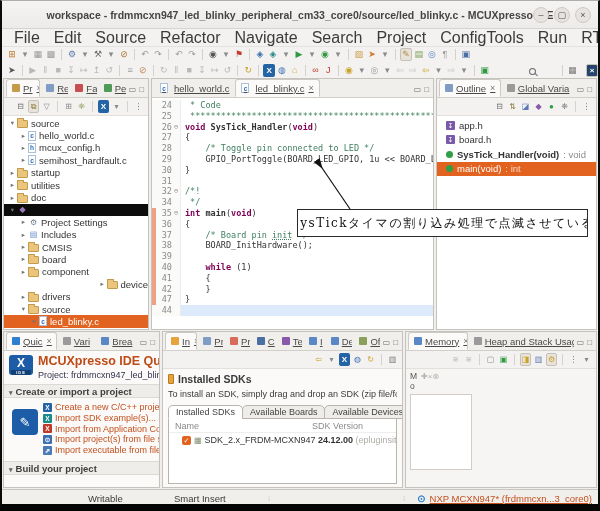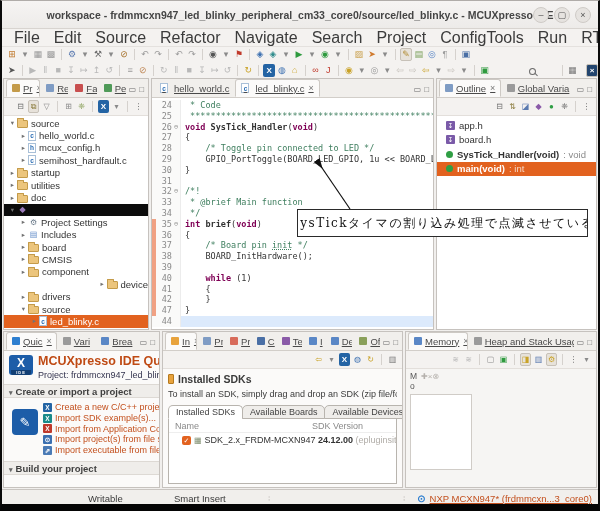--- a/index.html
+++ b/index.html
@@ -351,26 +351,26 @@
             <span>Project Settings</span>
           </div>
           <div class="trow" style="padding-left: 15px;">
             <span class="chev">▸</span>
             <span class="ico-glyph" style="color: rgb(90, 135, 198);">▤</span>
             <span>Includes</span>
           </div>
           <div class="trow" style="padding-left: 15px;">
             <span class="chev">▸</span>
             <span class="ico-folder"></span>
+            <span>CMSIS</span>
+          </div>
+          <div class="trow" style="padding-left: 15px;">
+            <span class="chev">▸</span>
+            <span class="ico-folder"></span>
             <span>board</span>
-          </div>
-          <div class="trow" style="padding-left: 15px;">
-            <span class="chev">▸</span>
-            <span class="ico-folder"></span>
-            <span>CMSIS</span>
           </div>
           <div class="trow" style="padding-left: 15px;">
             <span class="chev">▸</span>
             <span class="ico-folder"></span>
             <span>component</span>
           </div>
           <div class="trow" style="padding-left: 4px; justify-content: flex-end;">
             <span class="chev">▸</span>
             <span class="ico-folder"></span>
             <span>device</span>
@@ -412,23 +412,22 @@
       <div class="edbody" id="ed-body">
           <div class="cl"><span class="cl-chg"></span><span class="cl-n">24</span><span class="cl-f"></span><span class="cl-code"><span class="tk-c"> * Code</span></span></div>
           <div class="cl"><span class="cl-chg"></span><span class="cl-n">25</span><span class="cl-f"></span><span class="cl-code"><span class="tk-c"> ****************************************************************************/</span></span></div>
           <div class="cl"><span class="cl-chg"></span><span class="cl-n">26</span><span class="cl-f">⊖</span><span class="cl-code"><span class="tk-k">void</span><span class="tk-f"> SysTick_Handler</span><span class="tk-p">(</span><span class="tk-k">void</span><span class="tk-p">)</span></span></div>
           <div class="cl"><span class="cl-chg"></span><span class="cl-n">27</span><span class="cl-f"></span><span class="cl-code"><span class="tk-p">{</span></span></div>
           <div class="cl"><span class="cl-chg"></span><span class="cl-n">28</span><span class="cl-f"></span><span class="cl-code"><span class="tk-c">    /* Toggle pin connected to LED */</span></span></div>
           <div class="cl"><span class="cl-chg"></span><span class="cl-n">29</span><span class="cl-f"></span><span class="cl-code"><span class="tk-p">    GPIO_PortToggle(BOARD_LED_GPIO, 1u &lt;&lt; BOARD_LED_GPIO_PIN);</span></span></div>
           <div class="cl"><span class="cl-chg"></span><span class="cl-n">30</span><span class="cl-f"></span><span class="cl-code"><span class="tk-p">}</span></span></div>
           <div class="cl"><span class="cl-chg"></span><span class="cl-n">31</span><span class="cl-f"></span><span class="cl-code"></span></div>
           <div class="cl"><span class="cl-chg"></span><span class="cl-n">32</span><span class="cl-f">⊖</span><span class="cl-code"><span class="tk-c">/*!</span></span></div>
-          <div class="cl"><span class="cl-chg"></span><span class="cl-n">33</span><span class="cl-f"></span><span class="cl-code"><span class="tk-c"> * @brief Main function</span></span></div>
           <div class="cl"><span class="cl-chg"></span><span class="cl-n">34</span><span class="cl-f"></span><span class="cl-code"><span class="tk-c"> */</span></span></div>
-          <div class="cl chg"><span class="cl-chg"></span><span class="cl-n">35</span><span class="cl-f">⊖</span><span class="cl-code"><span class="tk-k">int</span><span class="tk-f"> brief</span><span class="tk-p">(</span><span class="tk-k">void</span><span class="tk-p">)</span></span></div>
+          <div class="cl chg"><span class="cl-chg"></span><span class="cl-n">35</span><span class="cl-f">⊖</span><span class="cl-code"><span class="tk-k">int</span><span class="tk-f"> main</span><span class="tk-p">(</span><span class="tk-k">void</span><span class="tk-p">)</span></span></div>
           <div class="cl chg"><span class="cl-chg"></span><span class="cl-n">36</span><span class="cl-f"></span><span class="cl-code"><span class="tk-p">{</span></span></div>
           <div class="cl chg"><span class="cl-chg"></span><span class="cl-n">37</span><span class="cl-f"></span><span class="cl-code"><span class="tk-c">    /* Board pin </span><span class="tk-u">init</span><span class="tk-c"> */</span></span></div>
           <div class="cl chg"><span class="cl-chg"></span><span class="cl-n">38</span><span class="cl-f"></span><span class="cl-code"><span class="tk-p">    BOARD_InitHardware();</span></span></div>
           <div class="cl chg"><span class="cl-chg"></span><span class="cl-n">39</span><span class="cl-f"></span><span class="cl-code"></span></div>
           <div class="cl chg"><span class="cl-chg"></span><span class="cl-n">40</span><span class="cl-f"></span><span class="cl-code"><span class="tk-k">    while</span><span class="tk-p"> (1)</span></span></div>
           <div class="cl chg"><span class="cl-chg"></span><span class="cl-n">41</span><span class="cl-f"></span><span class="cl-code"><span class="tk-p">    {</span></span></div>
           <div class="cl chg"><span class="cl-chg"></span><span class="cl-n">42</span><span class="cl-f"></span><span class="cl-code"><span class="tk-p">    }</span></span></div>
           <div class="cl chg"><span class="cl-chg"></span><span class="cl-n">47</span><span class="cl-f"></span><span class="cl-code"><span class="tk-p">}</span></span></div>
           <div class="cl cur"><span class="cl-chg"></span><span class="cl-n">44</span><span class="cl-f"></span><span class="cl-code"></span></div>
         </div>
@@ -469,21 +468,21 @@
             <span class="ico-inc">↧</span>
             <span style="font-weight: normal;">board.h</span>
           </div>
           <div class="orow">
             <span class="ico-meth"></span>
             <span style="font-weight: bold;">SysTick_Handler(void)</span>
             <span class="o-type">: void</span>
           </div>
           <div class="orow sel">
             <span class="ico-meth"></span>
-            <span style="font-weight: bold; text-align: center;">main(void)</span>
+            <span style="font-weight: normal; text-align: center;">main(void)</span>
             <span class="o-type">: int</span>
           </div>
         </div>
     </div>
   </div>
 
   <div class="bottom">
 
     <div class="panel p-bl">
       <div class="tabbar" id="qs-tabs">

